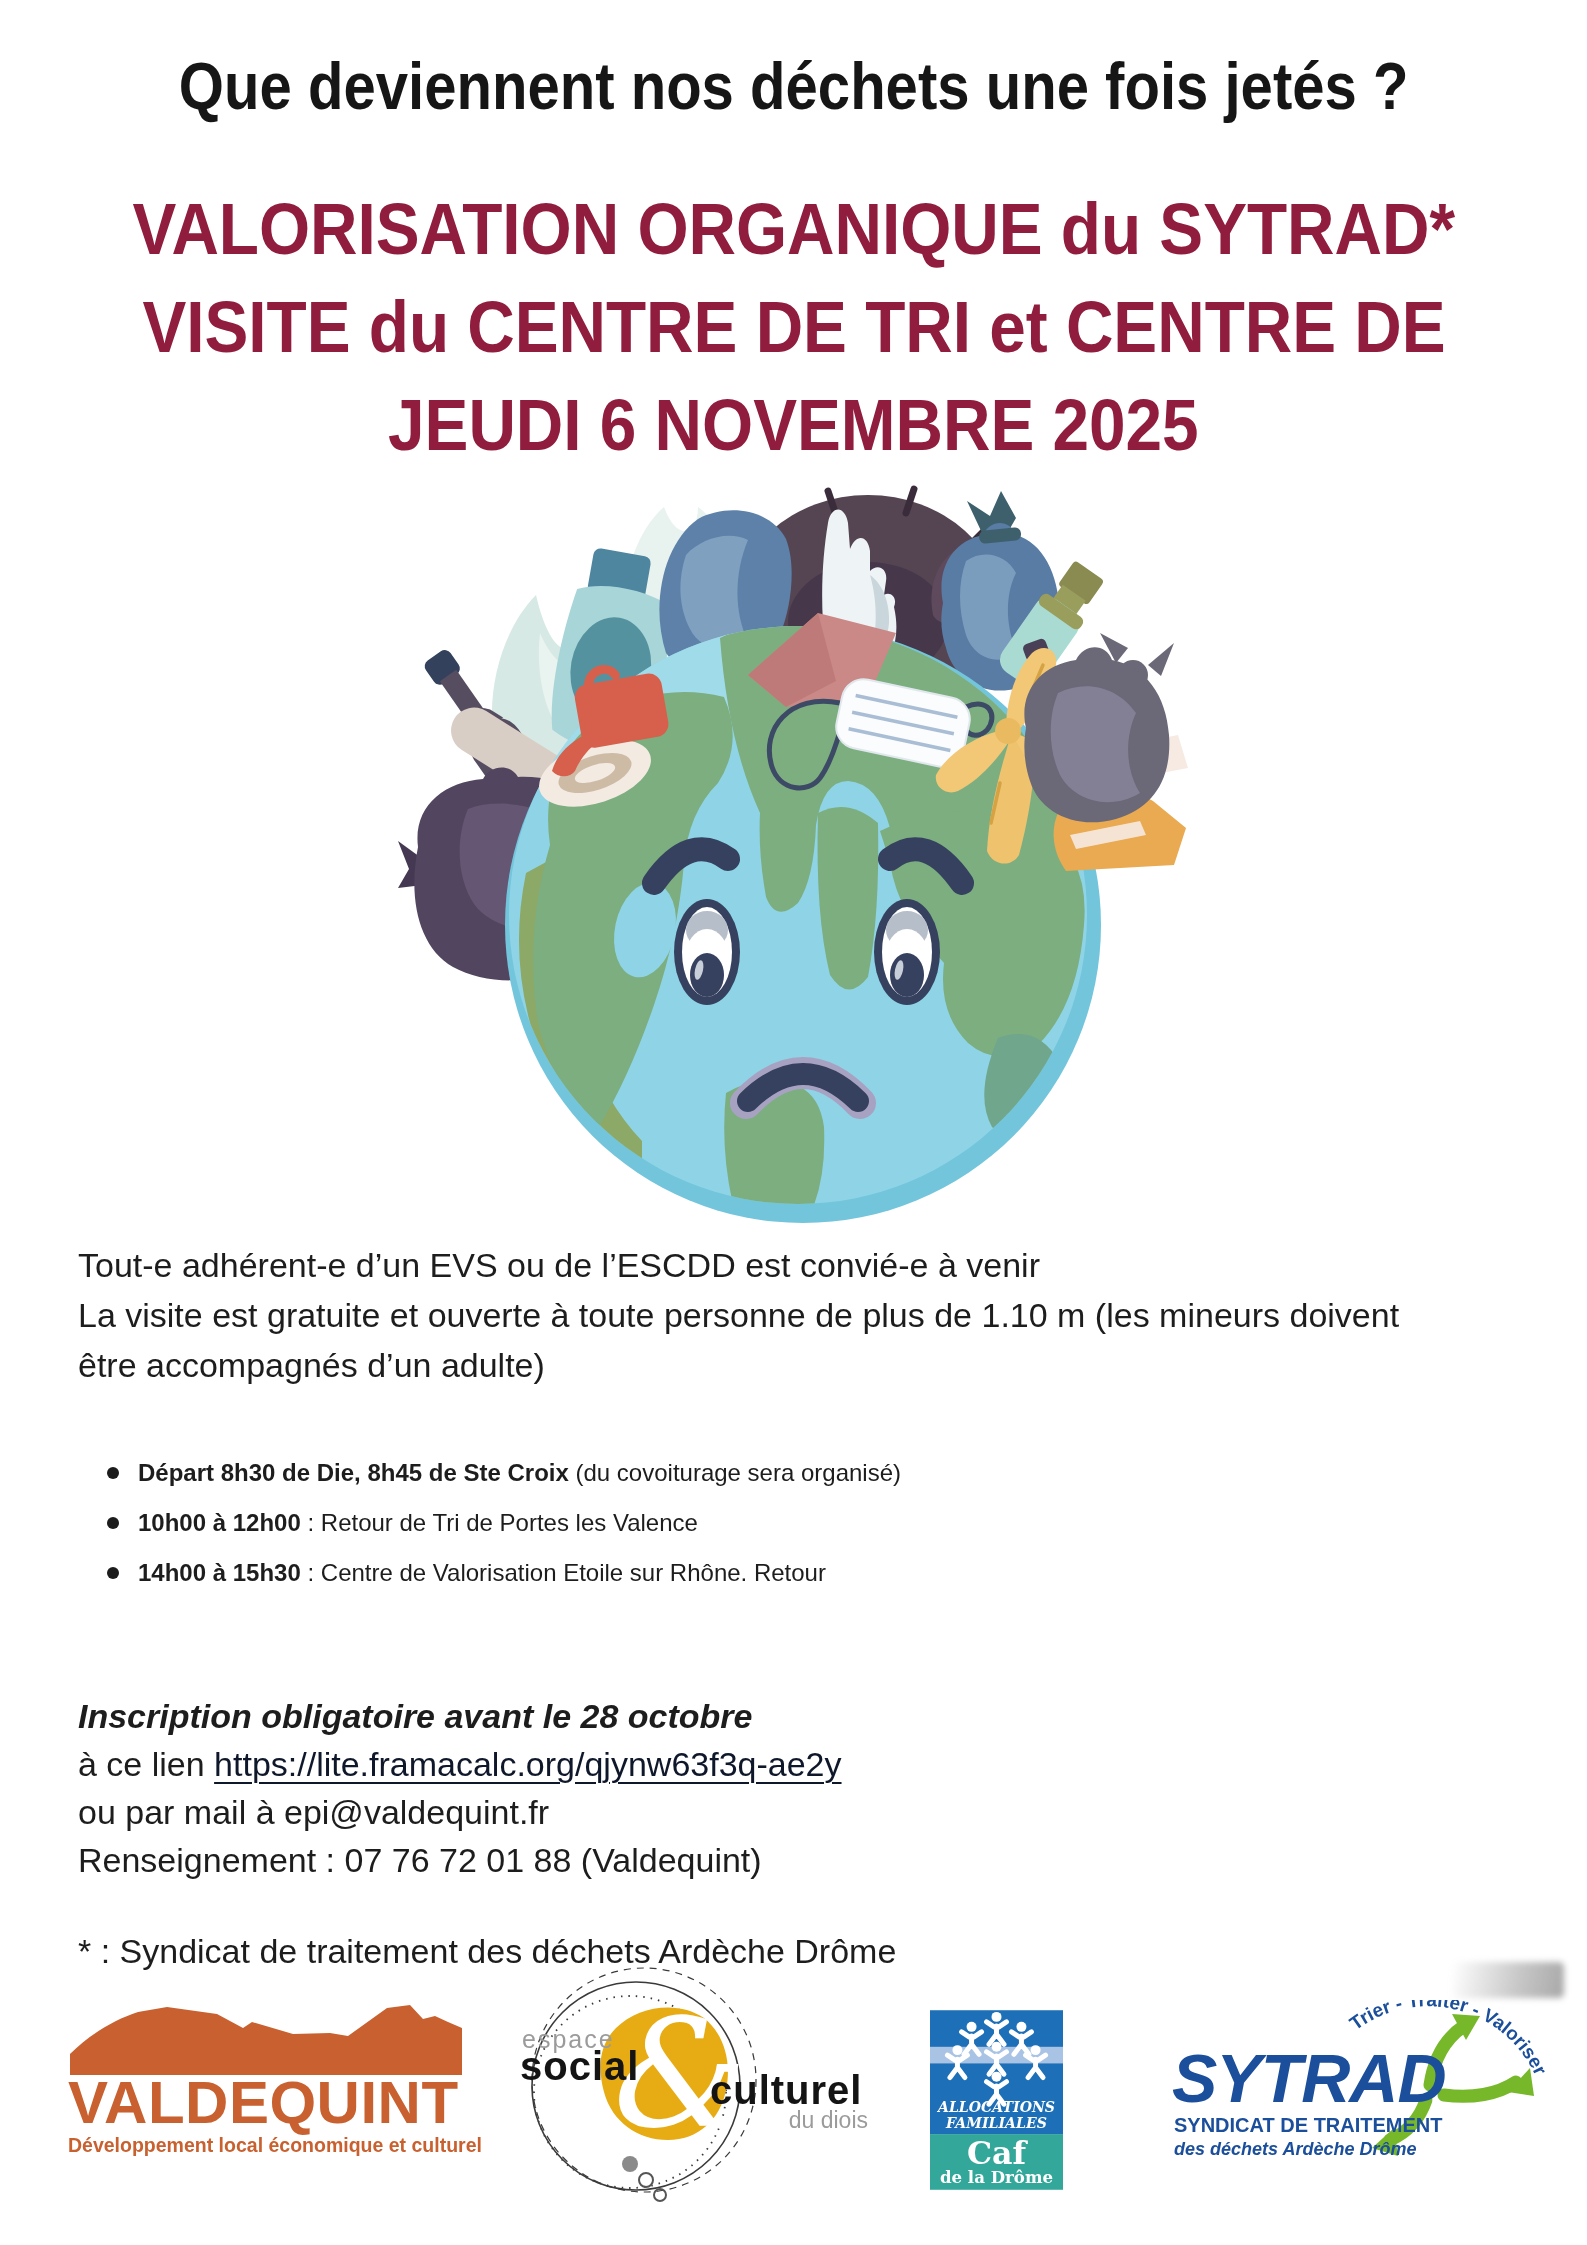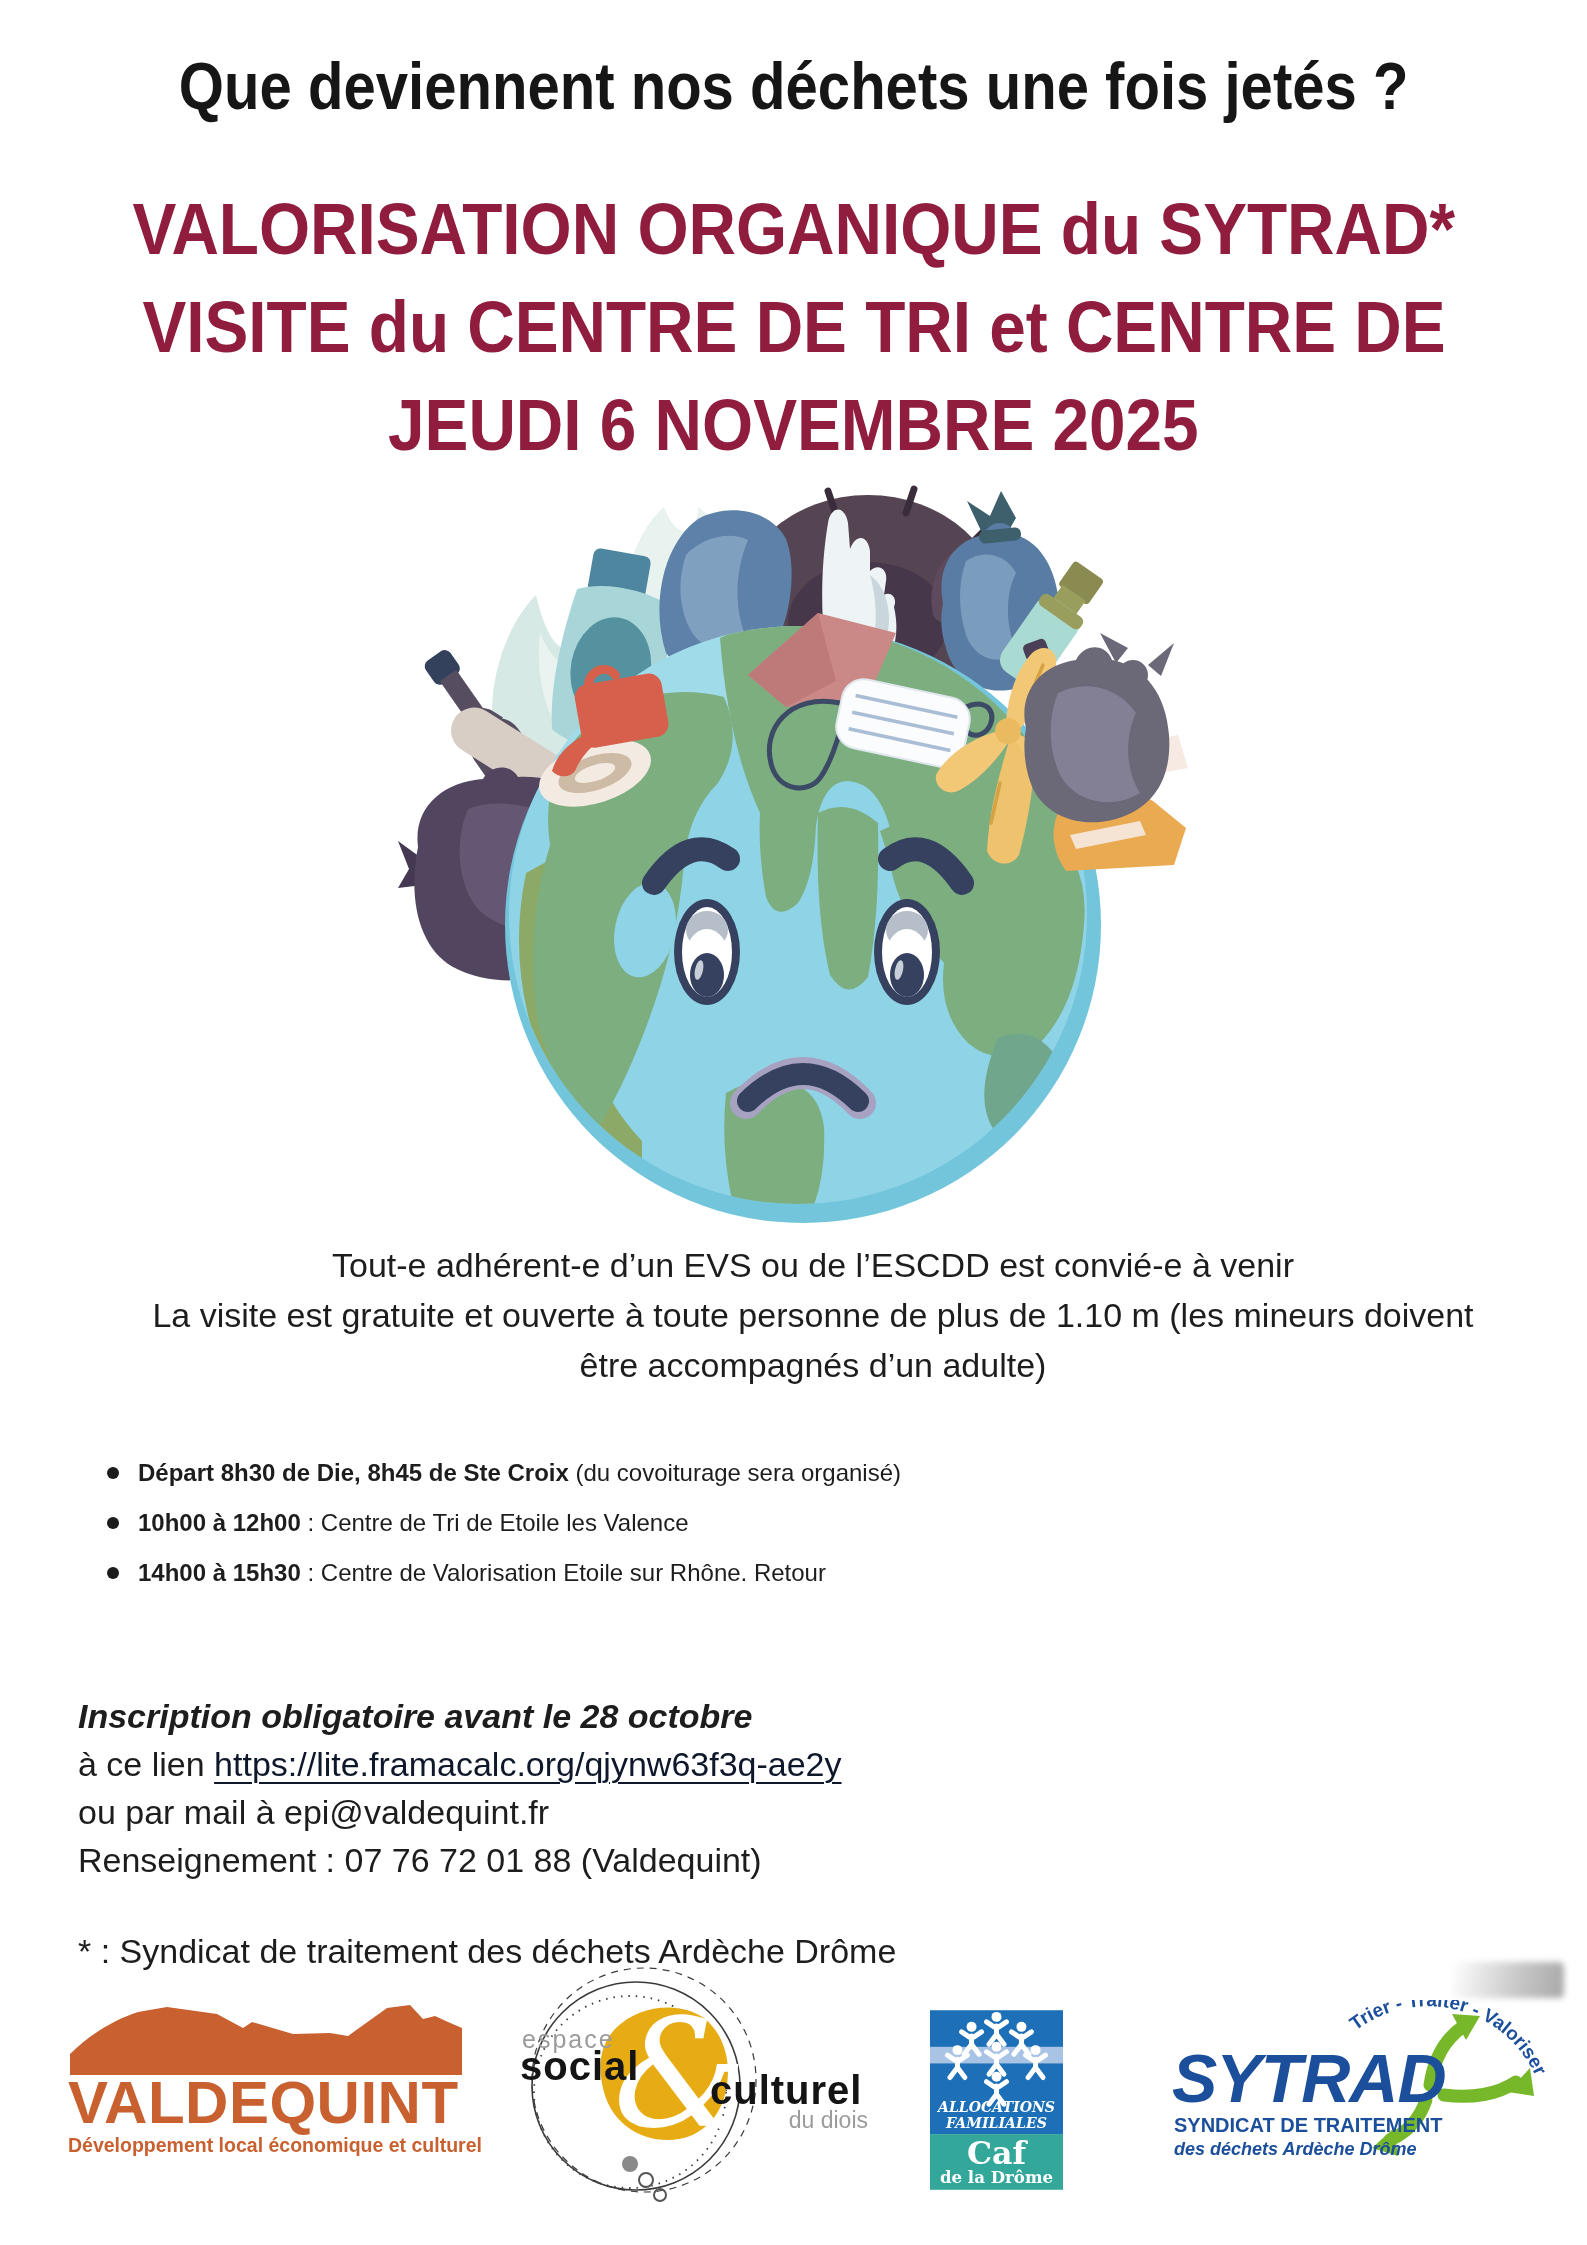--- a/index.html
+++ b/index.html
@@ -12,21 +12,21 @@
     position:absolute;top:48px;left:0;width:100%;text-align:center;
     font-size:66px;font-weight:bold;color:#161616;white-space:nowrap;
   }
   .title>span{display:inline-block;transform:scaleX(.88);transform-origin:center;}
   .heading{
     position:absolute;top:180px;left:0;width:100%;text-align:center;
     font-size:73px;font-weight:bold;color:#901d3d;line-height:98px;white-space:nowrap;
   }
   .heading>div>span{display:inline-block;transform:scaleX(.9);transform-origin:center;}
   .illu{position:absolute;left:398px;top:483px;width:792px;height:752px;}
-  .intro{position:absolute;left:78px;top:1240px;width:1470px;font-size:34px;line-height:50px;text-align:center;}
+  .intro{position:absolute;left:78px;top:1240px;width:1470px;font-size:34px;line-height:50px;}
   .schedule{position:absolute;left:78px;top:1448px;width:1470px;font-size:24px;line-height:50px;}
   .srow{display:flex;align-items:flex-start;}
   .srow .dot{flex:none;width:12px;height:12px;border-radius:50%;background:#1c1c1c;margin:19px 19px 0 29px;}
   .b{font-weight:bold;}
   .registration{position:absolute;left:78px;top:1692px;width:1470px;font-size:34px;line-height:48px;}
   .registration .head{font-weight:bold;font-style:italic;}
   .link{color:#0f172a;text-decoration:underline;text-underline-offset:6px;text-decoration-thickness:2px;cursor:pointer;}
   .footnote{position:absolute;left:78px;top:1932px;width:1470px;font-size:34px;}
   .logo{position:absolute;}
   .logo svg{display:block;width:100%;height:100%;}
@@ -237,21 +237,21 @@
     <div>être accompagnés d’un adulte)</div>
   </div>
 
   <div class="schedule">
     <div class="srow">
       <span class="dot"></span>
       <div><span class="b">Départ 8h30 de Die, 8h45 de Ste Croix</span><span> (du covoiturage sera organisé)</span></div>
     </div>
     <div class="srow">
       <span class="dot"></span>
-      <div><span class="b">10h00 à 12h00</span><span> : Centre de Tri de Etoile les Valence</span></div>
+      <div><span class="b">10h00 à 12h00</span><span> : Retour de Tri de Portes les Valence</span></div>
     </div>
     <div class="srow">
       <span class="dot"></span>
       <div><span class="b">14h00 à 15h30</span><span> : Centre de Valorisation Etoile sur Rhône. Retour</span></div>
     </div>
   </div>
 
   <div class="registration">
     <div class="head">Inscription obligatoire avant le 28 octobre</div>
     <div>

